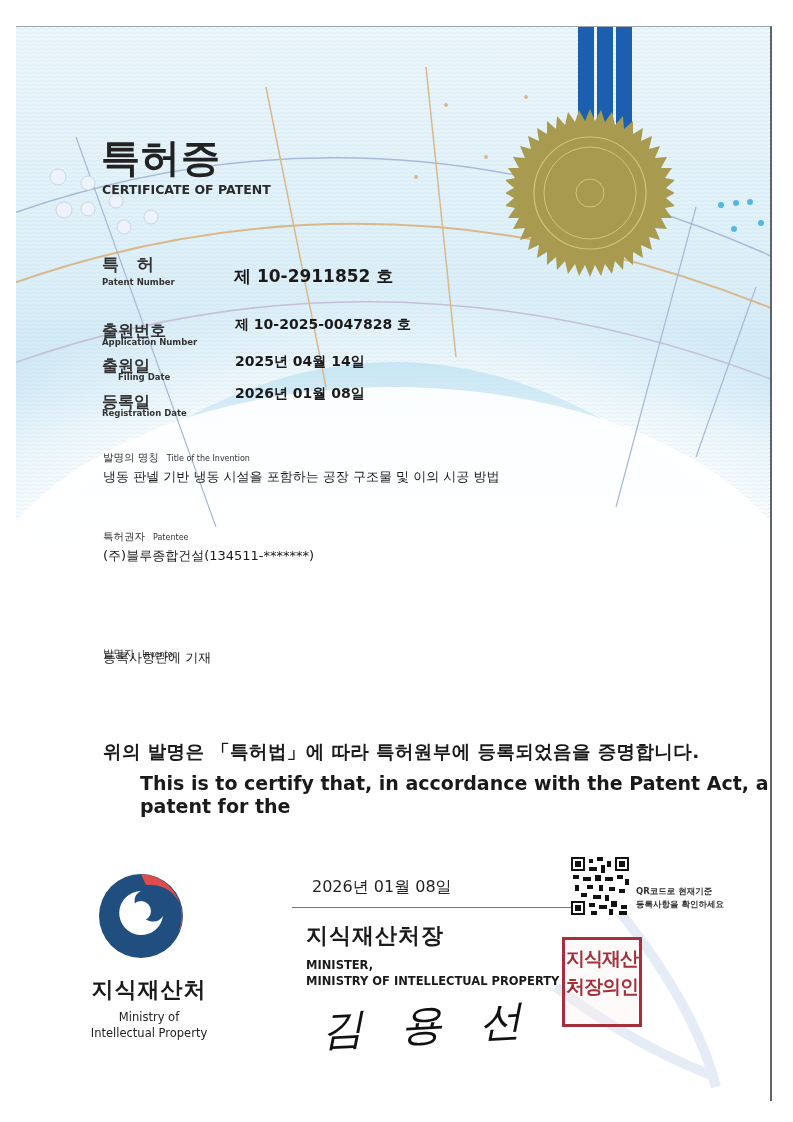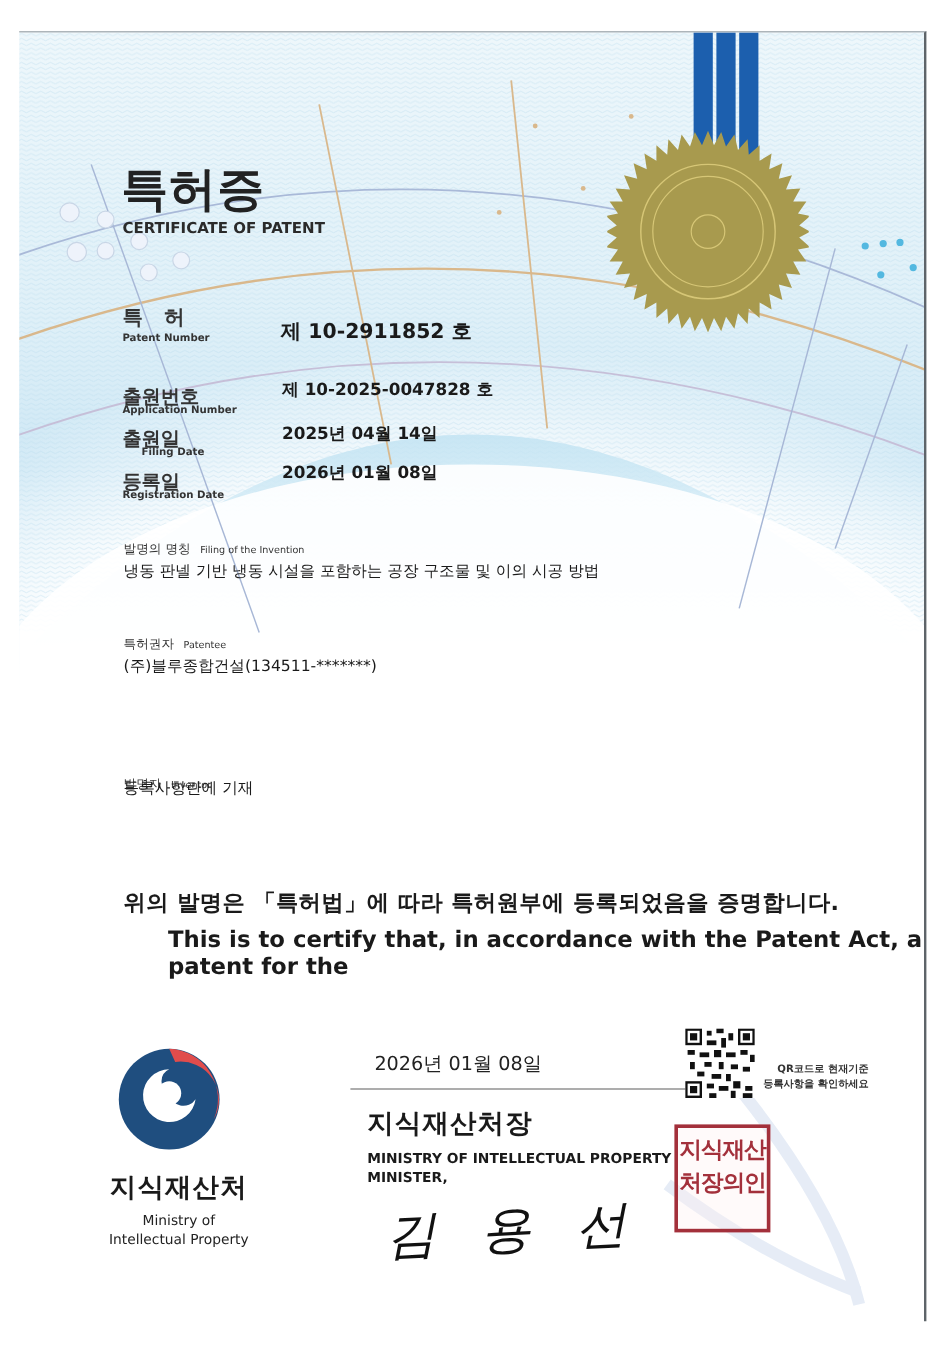--- a/index.html
+++ b/index.html
@@ -23,21 +23,21 @@
   .section-val { font-size:13px; font-weight:normal; color:#1a1a1a; line-height:20px; }
   .cert-ko { left:87px; top:712px; font-size:18.5px; font-weight:bold; color:#1a1a1a; letter-spacing:0.4px; }
   .cert-en { left:87px; top:745px; font-size:19px; font-weight:bold; color:#1a1a1a; line-height:23px;margin-left:37px; }
   .issue-date { left:296px; top:850px; font-size:16px; color:#222; }
   .rule { left:276px; top:880px; width:300px; height:1px; background:#777; }
   .minister-ko { left:290px; top:894px; font-size:22px; font-weight:bold; color:#1a1a1a; letter-spacing:1px; }
   .minister-en { left:290px; top:930px; font-size:11.5px; font-weight:bold; color:#1a1a1a; line-height:16px; }
   .signature { left:305px; top:970px; font-family:"DejaVu Serif", serif; font-size:42px; font-style:italic; color:#111; letter-spacing:12px; transform:rotate(-3deg); }
   .seal-red { left:546px; top:910px; width:74px; height:80px; border:3px solid #a3303b; background:rgba(255,240,240,0.35); color:#a3303b; font-size:19px; font-weight:bold; line-height:28px; text-align:center; padding-top:4px; letter-spacing:-1px; }
   .qr { left:555px; top:830px; width:58px; height:58px; }
-  .qr-note { left:620px; top:858px; font-size:8.5px; font-weight:bold; color:#333; text-align:right; line-height:13px; }
+  .qr-note { left:620px; top:858px; font-size:8.5px; font-weight:bold; color:#333; text-align:left; line-height:13px; }
   .ministry-logo { left:70px; top:834px; width:110px; height:110px; }
   .ministry-ko { left:58px; top:948px; font-size:22px; font-weight:bold; color:#1a1a1a; letter-spacing:1px; width:150px; text-align:center; }
   .ministry-en { left:58px; top:982px; width:150px; text-align:center; font-size:11.5px; color:#222; line-height:16px; }
   .ribbon { top:0; width:16px; height:122px; background:#1c5fae; }
   .gold-seal { left:490px; top:82px; width:168px; height:168px; }
 </style>
 </head>
 <body>
 
 <div class="page">
@@ -121,21 +121,21 @@
 
   <div class="abs lbl-ko-sm" style="left:86px; top:329px;">출원일</div>
   <div class="abs lbl-en-small" style="left:102px; top:345px;">Filing Date</div>
   <div class="abs val-med" style="left:219px; top:326px;">2025년 04월 14일</div>
 
   <div class="abs lbl-ko-sm" style="left:86px; top:365px;">등록일</div>
   <div class="abs lbl-en-small" style="left:86px; top:381px;">Registration Date</div>
   <div class="abs val-med" style="left:219px; top:358px;">2026년 01월 08일</div>
 
   <div class="abs section-lbl" style="left:87px; top:424px;">
-    <span>발명의 명칭</span><span class="en">Filing of the Invention</span>
+    <span>발명의 명칭</span><span class="en">Title of the Invention</span>
   </div>
   <div class="abs section-val" style="left:87px; top:440px;">냉동 판넬 기반 냉동 시설을 포함하는 공장 구조물 및 이의 시공 방법</div>
 
   <div class="abs section-lbl" style="left:87px; top:503px;">
     <span>특허권자</span><span class="en">Patentee</span>
   </div>
   <div class="abs section-val" style="left:87px; top:519px;">(주)블루종합건설(134511-*******)</div>
 
   <div class="abs section-lbl" style="left:87px; top:604px;margin-top:16px;">
     <span>발명자</span><span class="en">Inventor</span>
@@ -156,22 +156,22 @@
   <div class="abs ministry-ko">지식재산처</div>
   <div class="abs ministry-en">
     <div>Ministry of</div>
     <div>Intellectual Property</div>
   </div>
 
   <div class="abs issue-date">2026년 01월 08일</div>
   <div class="abs rule"></div>
   <div class="abs minister-ko">지식재산처장</div>
   <div class="abs minister-en">
+    <div>MINISTER,</div>
     <div>MINISTRY OF INTELLECTUAL PROPERTY</div>
-    <div>MINISTER,</div>
   </div>
   <div class="abs signature">김 용 선</div>
 
   <svg class="abs qr" viewBox="0 0 29 29">
     <rect width="29" height="29" fill="#fff"></rect>
     <g fill="#111">
       <rect x="0" y="0" width="7" height="7"></rect>
         <rect x="1" y="1" width="5" height="5" fill="#fff"></rect>
         <rect x="2" y="2" width="3" height="3"></rect>
       <rect x="22" y="0" width="7" height="7"></rect>

